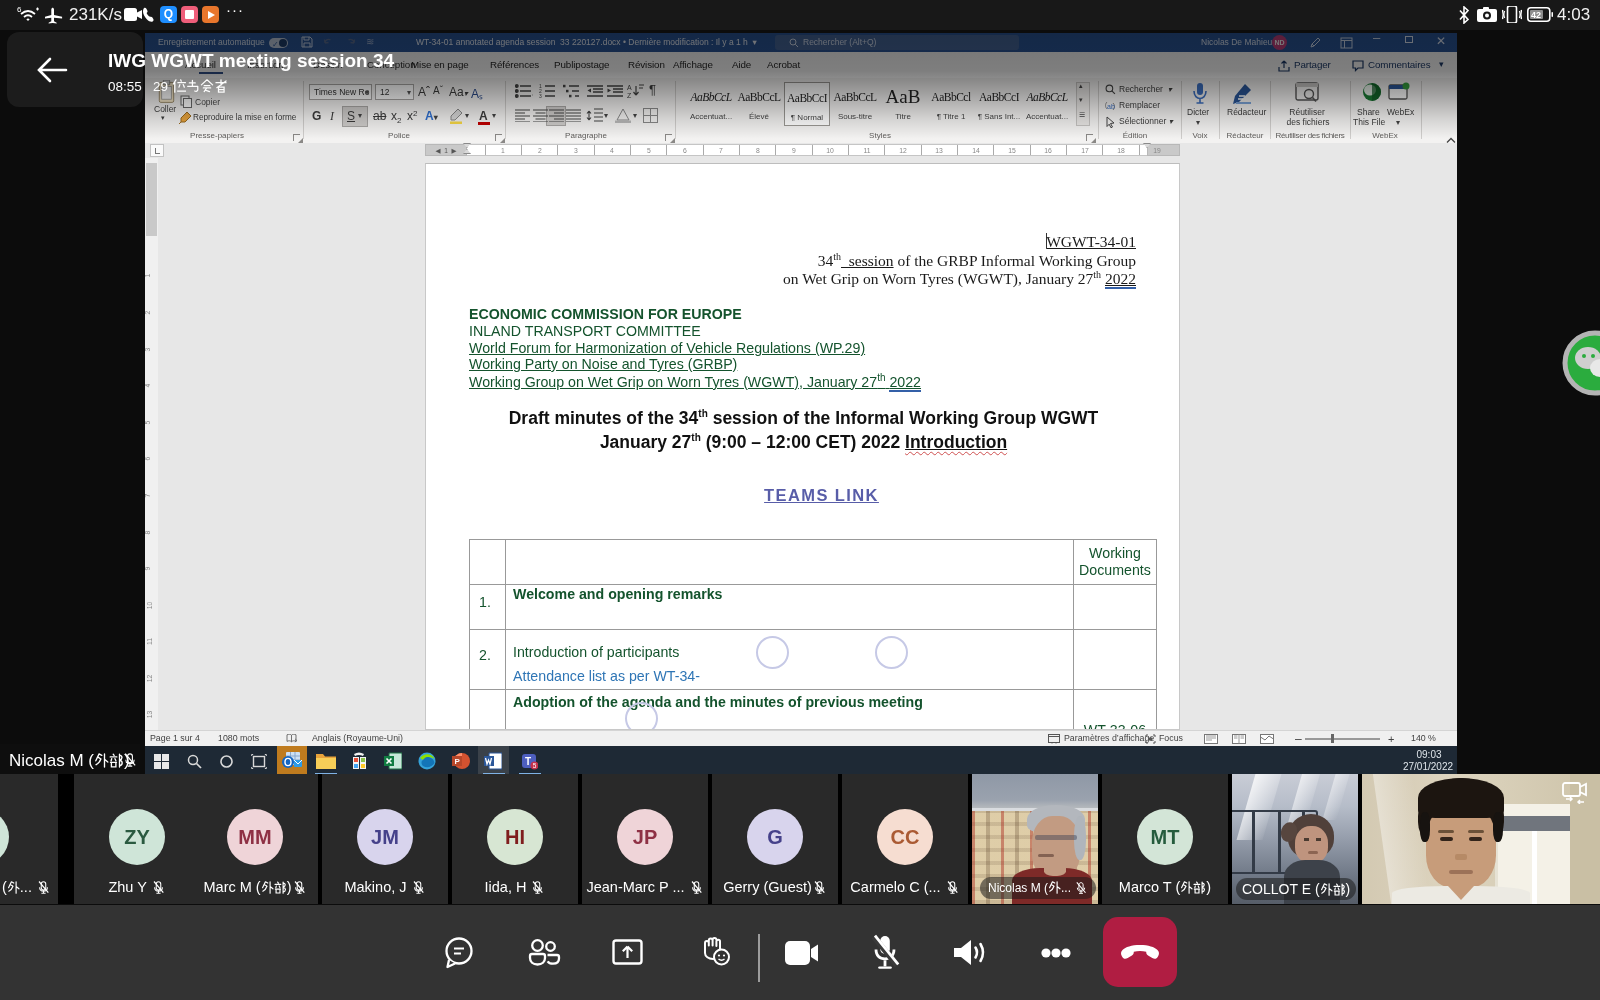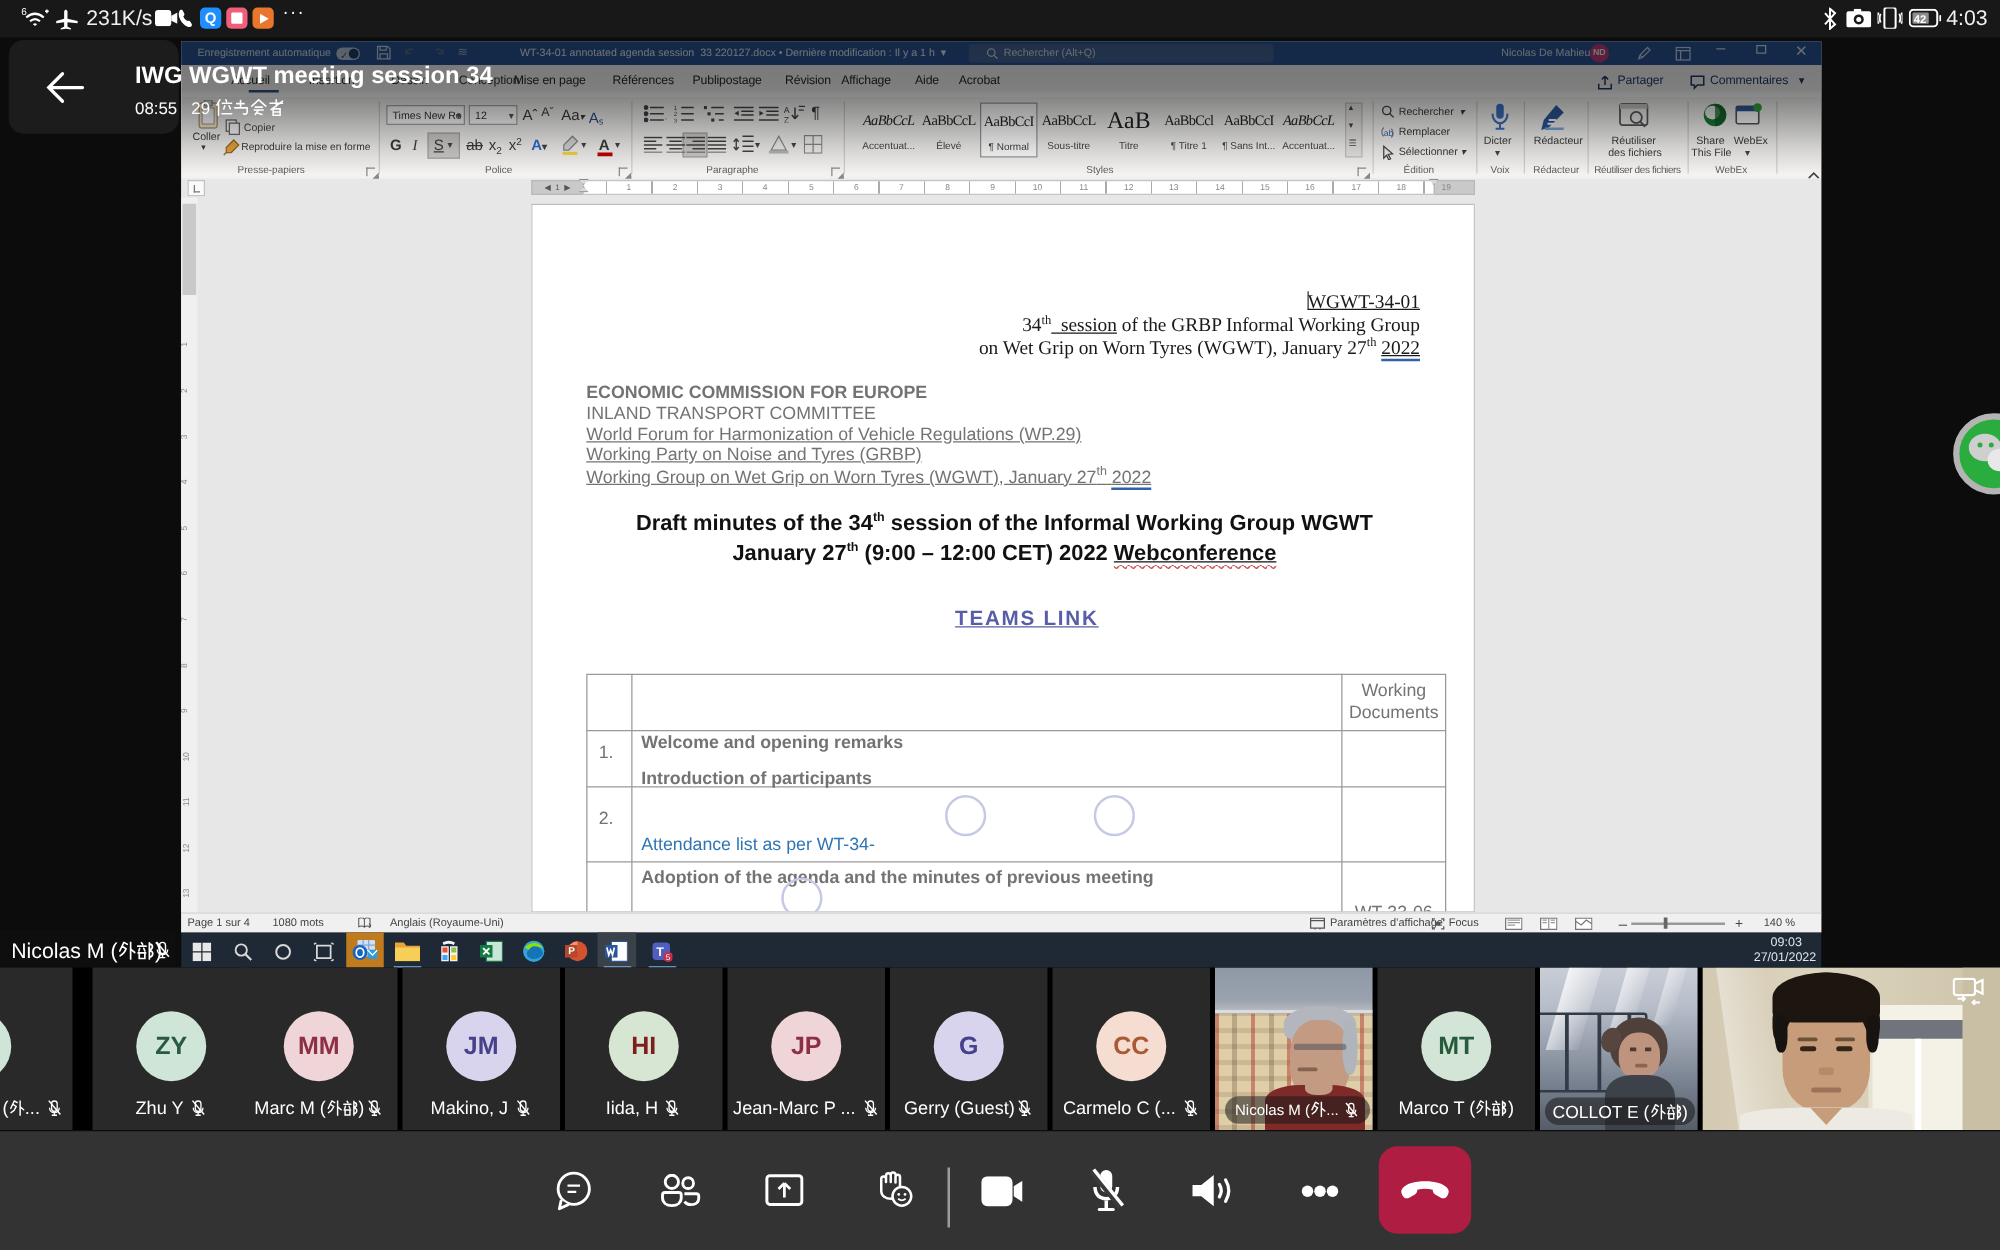--- a/index.html
+++ b/index.html
@@ -47,21 +47,21 @@
 .rtxt{font-size:12px;color:#3b3b3b;white-space:nowrap}
 .rtx2{font-size:8.5px;color:#3b3b3b;white-space:nowrap}
 .sty{position:absolute;top:4px;width:46px;height:44px;text-align:center;overflow:hidden}
 .sty .sp{margin-top:6px;height:18px;line-height:18px;font-family:"Liberation Serif",serif;font-size:11.5px;color:#222;letter-spacing:-0.5px;white-space:nowrap}
 .sty .sl{font-size:8px;color:#444;margin-top:6px;white-space:nowrap}
 #wstatus .abs{font-size:8.8px;color:#424242;white-space:nowrap}
 .rn{position:absolute;top:3.5px;font-size:6.8px;color:#888;width:14px;margin-left:-7px;text-align:center}
 .vn{position:absolute;left:1px;font-size:6.8px;color:#888;transform:rotate(-90deg)}
 .ser{font-family:"Liberation Serif",serif;font-size:15.5px;color:#1a1a1a;white-space:nowrap}
 .ser sup,.san sup,.tc sup{font-size:10px}
-.san{font-size:14.2px;color:#737373;white-space:nowrap}
+.san{font-size:14.2px;color:#14532d;white-space:nowrap}
 .tc{width:755px;text-align:center;font-weight:bold;color:#111;white-space:nowrap}
 .tc2{font-size:14.2px;text-align:center;line-height:16.5px}
 .tbl{border:1px solid #999}
 .tbv{width:1px;height:192px;background:#999}
 .tbh{width:688px;height:1px;background:#999}
 .circ{position:absolute;width:33px;height:33px;border:2.5px solid #c6c9e6;border-radius:50%}
 #webc{text-decoration:underline}
 </style></head>
 <body>
 <div id="root">
@@ -503,34 +503,34 @@
     <div class="abs" style="left:620px;top:69px;width:1px;height:15px;background:#333"></div>
     <div class="abs ser" style="right:43px;top:69px"><u>WGWT-34-01</u></div>
     <div class="abs ser" style="right:43px;top:87px">34<sup>th</sup><u>&nbsp; session</u> of the GRBP Informal Working Group</div>
     <div class="abs ser" style="right:43px;top:105px">on Wet Grip on Worn Tyres (WGWT), January 27<sup>th</sup> <u style="border-bottom:2px solid #3460a8">2022</u></div>
     <div class="abs san" style="left:43px;top:142px;font-weight:bold">ECONOMIC COMMISSION FOR EUROPE</div>
     <div class="abs san" style="left:43px;top:159px">INLAND TRANSPORT COMMITTEE</div>
     <div class="abs san" style="left:43px;top:176px"><u>World Forum for Harmonization of Vehicle Regulations (WP.29)</u></div>
     <div class="abs san" style="left:43px;top:192px"><u>Working Party on Noise and Tyres (GRBP)</u></div>
     <div class="abs san" style="left:43px;top:208px"><u>Working Group on Wet Grip on Worn Tyres (WGWT), January 27<sup>th</sup> <span style="border-bottom:2px solid #3460a8">2022</span></u></div>
     <div class="abs tc" style="left:0;top:244px;font-size:17.5px">Draft minutes of the 34<sup>th</sup> session of the Informal Working Group WGWT</div>
-    <div class="abs tc" style="left:0;top:268px;font-size:17.5px">January 27<sup>th</sup> (9:00 – 12:00 CET) 2022 <span id="webc"><span style="text-decoration:underline wavy #cf5050;text-decoration-thickness:1px;text-underline-offset:2.5px">Webconference</span></span></div>
+    <div class="abs tc" style="left:0;top:268px;font-size:17.5px">January 27<sup>th</sup> (9:00 – 12:00 CET) 2022 <span id="webc"><span style="text-decoration:underline wavy #cf5050;text-decoration-thickness:1px;text-underline-offset:2.5px">Introduction</span></span></div>
     <div class="abs tc" style="left:18px;top:322px;font-size:16.5px;font-weight:bold;color:#585da8;letter-spacing:1.4px"><u>TEAMS LINK</u></div>
 
     <div class="abs tbl" style="left:43px;top:375px;width:688px;height:192px"></div>
     <div class="abs tbv" style="left:79px;top:375px"></div>
     <div class="abs tbv" style="left:647px;top:375px"></div>
     <div class="abs tbh" style="left:43px;top:420px"></div>
     <div class="abs tbh" style="left:43px;top:465px"></div>
     <div class="abs tbh" style="left:43px;top:525px"></div>
     <div class="abs san tc2" style="left:647px;top:381px;width:84px">Working<br>Documents</div>
     <div class="abs san" style="left:53px;top:430px">1.</div>
     <div class="abs san" style="left:87px;top:422px;font-weight:bold">Welcome and opening remarks</div>
     <div class="abs san" style="left:53px;top:483px">2.</div>
-    <div class="abs san" style="left:87px;top:451px;font-weight:bold">Introduction of participants</div>
+    <div class="abs san" style="left:87px;top:480px;font-weight:normal">Introduction of participants</div>
     <div class="abs san" style="left:87px;top:504px;color:#2e75b5">Attendance list as per WT-34-</div>
     <div class="abs san" style="left:87px;top:530px;font-weight:bold">Adoption of the agenda and the minutes of previous meeting</div>
     <div class="abs san tc2" style="left:647px;top:558px;width:84px">WT-33-06</div>
     <div class="circ" style="left:330px;top:472px"></div>
     <div class="circ" style="left:449px;top:472px"></div>
     <div class="circ" style="left:199px;top:538px"></div>
   </div>
   <div class="abs" id="wstatus">
     <div class="abs" style="left:5px;top:2px">Page 1 sur 4</div>
     <div class="abs" style="left:73px;top:2px">1080 mots</div>

